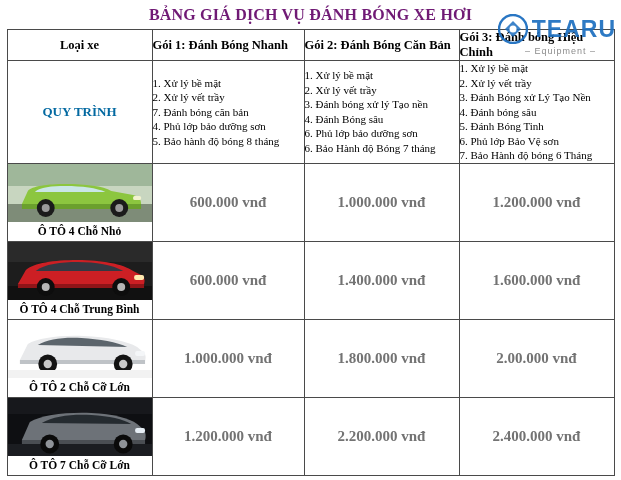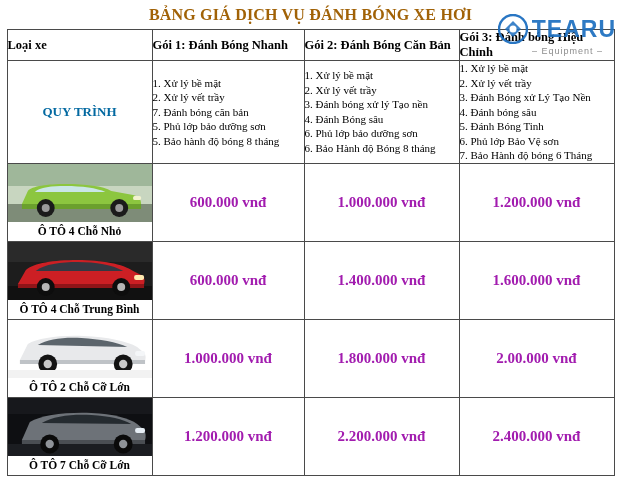--- a/index.html
+++ b/index.html
@@ -13,21 +13,21 @@
   #page {
     position: relative;
     width: 621px; height: 480px;
     background: #ffffff;
   }
   
   .title {
     text-align: center;
     font-size: 16px;
     font-weight: bold;
-    color: #a16207;
+    color: #701a75;
     padding: 6px 0 5px 0;
     letter-spacing: .2px;
   }
   
   .watermark {
     position: absolute;
     top: 14px;
     right: 5px;
     z-index: 30;
     display: flex;
@@ -50,21 +50,21 @@
     letter-spacing: 1px;
     line-height: 1;
     opacity: .92;
   }
   .wm-sub {
     font-family: "Liberation Sans", sans-serif;
     font-size: 9px;
     color: #8d8d8d;
     letter-spacing: 1px;
     margin-top: 2px;
-    margin-right: 13px;
+    margin-right: 20px;
   }
   
   table.price {
     border-collapse: collapse;
     width: 607px;
     margin: 0 auto;
     table-layout: fixed;
   }
   table.price td, table.price th {
     border: 1px solid #4a4a4a;
@@ -72,21 +72,21 @@
     padding: 0;
   }
   .col-a { width: 145px; }
   .col-b { width: 152px; }
   .col-c { width: 155px; }
   .col-d { width: 155px; }
 
   th.hd {
     font-size: 12.5px;
     font-weight: bold;
-    text-align: left;
+    text-align: center;
     height: 22px;
     color: #000;
   }
   th.hd-left {
     text-align: left;
     padding-left: 6px;
   }
   .pkg-cell {
     padding: 5px 4px 6px 6px;
     vertical-align: top;
@@ -129,21 +129,21 @@
     font-weight: bold;
     text-align: center;
     color: #000;
     padding: 2px 0 1px 0;
     line-height: 14px;
   }
   .price-cell {
     text-align: center;
     font-size: 15px;
     font-weight: bold;
-    color: #a21caf;
+    color: #737373;
   }
 
   
   .scene { position:absolute; inset:0; }
   .scene svg { display:block; width:100%; height:100%; }
 </style>
 </head>
 <body>
 
 <div id="page">
@@ -181,32 +181,32 @@
     </thead>
     <tbody>
 
       <tr>
         <td class="proc-label">QUY TRÌNH</td>
         <td class="pkg-cell">
           <ul>
             <li>1. Xử lý bề mặt</li>
             <li>2. Xử lý vết trầy</li>
             <li>7. Đánh bóng căn bản</li>
-            <li>5. Phủ lớp bảo dưỡng sơn</li>
+            <li>4. Phủ lớp bảo dưỡng sơn</li>
             <li>5. Bảo hành độ bóng 8 tháng</li>
           </ul>
         </td>
         <td class="pkg-cell">
           <ul>
             <li>1. Xử lý bề mặt</li>
             <li>2. Xử lý vết trầy</li>
             <li>3. Đánh bóng xử lý Tạo nền</li>
             <li>4. Đánh Bóng sâu</li>
             <li>6. Phủ lớp bảo dưỡng sơn</li>
-            <li>6. Bảo Hành độ Bóng 8 tháng</li>
+            <li>6. Bảo Hành độ Bóng 7 tháng</li>
           </ul>
         </td>
         <td class="pkg-cell">
           <ul>
             <li>1. Xử lý bề mặt</li>
             <li>2. Xử lý vết trầy</li>
             <li>3. Đánh Bóng xử Lý Tạo Nền</li>
             <li>4. Đánh bóng sâu</li>
             <li>5. Đánh Bóng Tinh</li>
             <li>6. Phủ lớp Bảo Vệ sơn</li>

